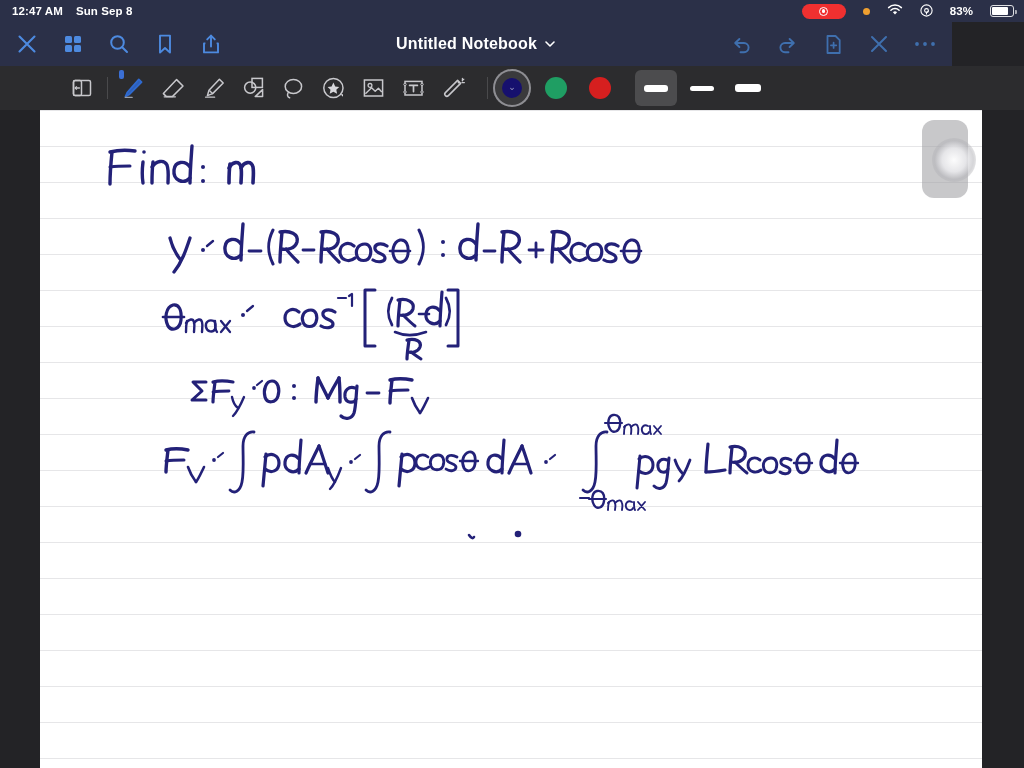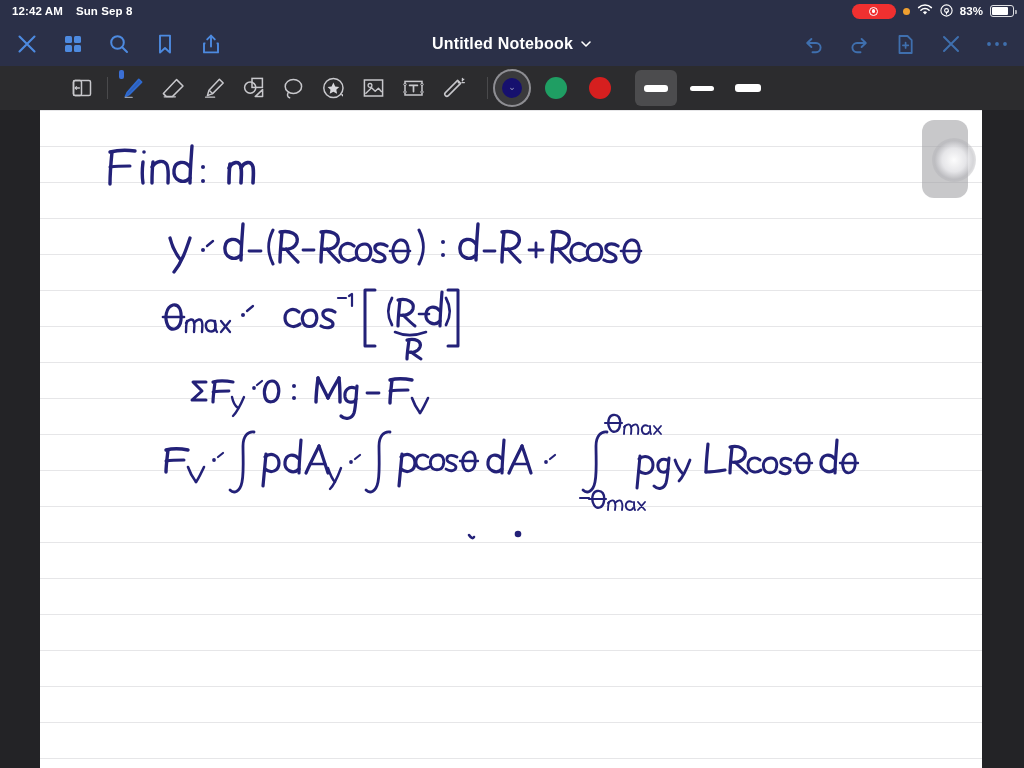--- a/index.html
+++ b/index.html
@@ -18,21 +18,21 @@
     position: absolute; top: 0; left: 0;
     width: 1024px; height: 22px;
     background: #2b3048;
     display: flex; align-items: center;
     padding: 0 10px 0 12px;
     color: #fff;
     font-size: 11.5px; font-weight: bold;
     letter-spacing: .1px;
   }
   .status-left { display: flex; align-items: center; gap: 13px; }
-  .status-right { margin-left: auto; display: flex; align-items: center; gap: 7px; }
+  .status-right { margin-left: auto; display: flex; align-items: center; gap: 17px; }
   .rec-pill {
     width: 44px; height: 15px; border-radius: 8px;
     background: #f03030;
     display: flex; align-items: center; justify-content: center;
   }
   .rec-dot-outer {
     width: 9px; height: 9px; border-radius: 50%;
     border: 1.6px solid #ffffff;
     display: flex; align-items: center; justify-content: center;
   }
@@ -46,21 +46,21 @@
     content: ""; position: absolute; right: -3.5px; top: 3.5px;
     width: 2px; height: 4px; background: rgba(255,255,255,.6);
     border-radius: 0 1px 1px 0;
   }
   .batt-fill { height: 100%; background: #fff; border-radius: 1px; }
   .batt-pct { font-size: 11.5px; font-weight: bold; }
 
   
   .navbar {
     position: absolute; top: 22px; left: 0;
-    width: 1024px; height: 44px;
+    width: 952px; height: 44px;
     background: #2b3048;
     display: flex; align-items: center;
     padding: 0 14px;
   }
   .nav-left, .nav-right { display: flex; align-items: center; }
   .nav-left { gap: 20px; }
   .nav-right { gap: 20px; margin-left: auto; }
   .nav-btn {
     width: 26px; height: 26px;
     display: flex; align-items: center; justify-content: center;
@@ -168,21 +168,21 @@
     pointer-events: none;
   }
 </style>
 </head>
 <body>
 
 <div id="app">
 
   <div class="statusbar">
     <div class="status-left">
-      <span>12:42 AM</span>
+      <span>12:47 AM</span>
       <span>Sun Sep 8</span>
     </div>
     <div class="status-right">
       <div class="rec-pill">
         <div class="rec-dot-outer">
           <div class="rec-dot-inner"></div>
         </div>
       </div>
       <div class="orange-dot"></div>
       <span>

